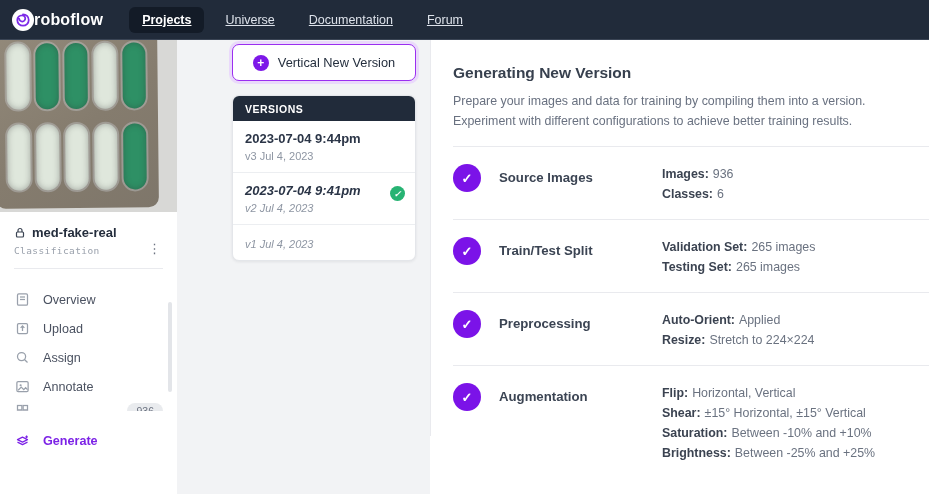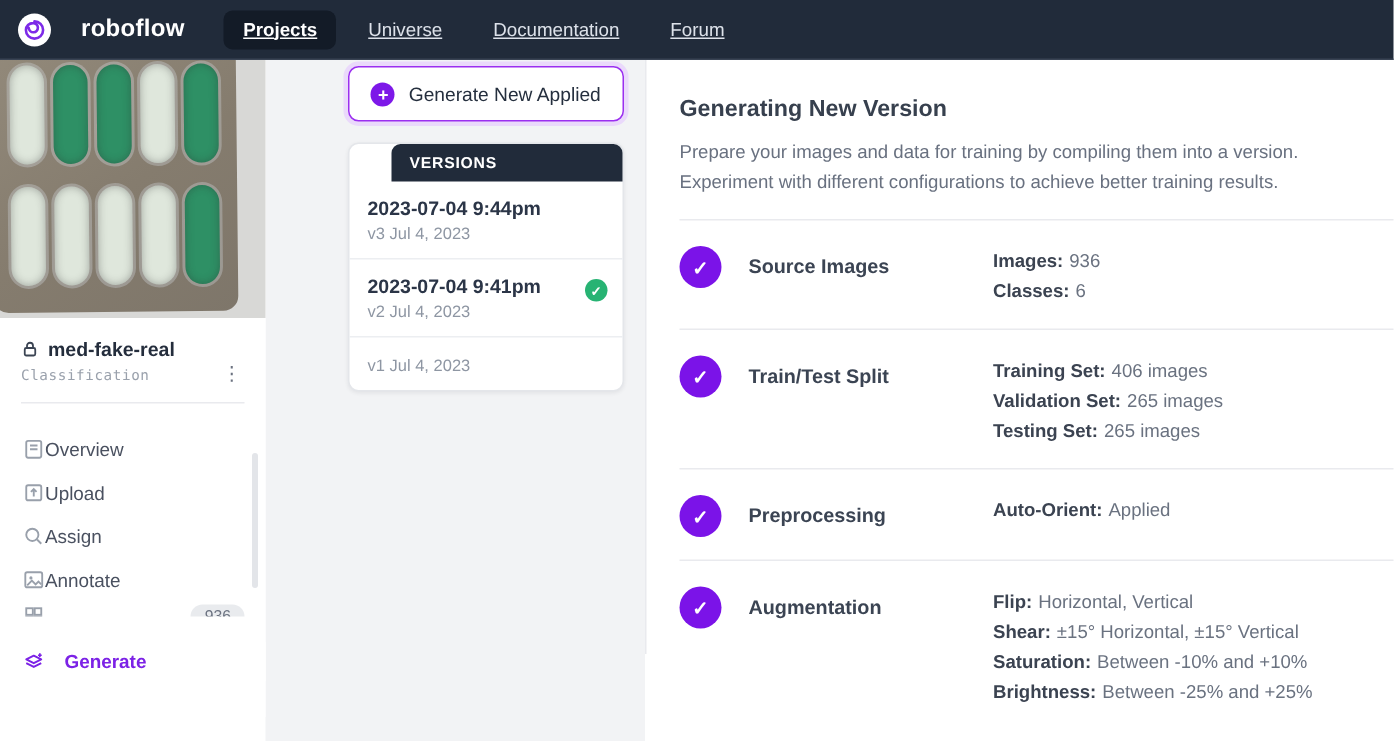--- a/index.html
+++ b/index.html
@@ -6,21 +6,21 @@
   html,body { width:929px; height:494px; }
   body {
     font-family:"Liberation Sans", sans-serif;
     position:relative; overflow:hidden; background:#ffffff;
     width:929px; height:494px;
   }
   
   .navbar { position:absolute; left:0; top:0; width:929px; height:40px;
     background:#212b3a; display:flex; align-items:center; z-index:10;
     border-bottom:1px solid #3a4454; }
-  .brand { display:flex; align-items:center; gap:20px; margin-left:12px; cursor:pointer; }
+  .brand { display:flex; align-items:center; gap:0; margin-left:12px; cursor:pointer; }
   .logo { width:22px; height:22px; border-radius:50%; background:#ffffff;
     display:flex; align-items:center; justify-content:center; }
   .brand-name { color:#ffffff; font-size:16px; font-weight:700; letter-spacing:.2px; }
   .nav-items { display:flex; align-items:center; margin-left:26px; gap:8px; }
   .nav-item { color:#dde2ea; font-size:12.5px; font-weight:500; padding:6px 13px; border-radius:6px; cursor:pointer;text-decoration:underline; }
   .nav-item.active { background:#131b27; color:#ffffff; font-weight:600; }
 
   
   .sidebar { position:absolute; left:0; top:24px; width:177px; height:454px;
     background:#ffffff; z-index:5; }
@@ -32,21 +32,21 @@
   .caprow { display:flex; justify-content:space-between; }
   .capsule { width:23px; height:66px; border-radius:12px;
     box-shadow:0 0 0 2px rgba(210,215,220,.35), 0 0 6px rgba(40,40,40,.35) inset; }
   .proj-meta { padding:13px 14px 0 14px; position:relative; }
   .proj-name { display:flex; align-items:center; gap:6px; font-size:13px; font-weight:700; color:#242d3c; }
   .proj-type { margin-top:5px; font-family:"DejaVu Sans Mono", monospace; font-size:9.5px;
     color:#9aa1ac; letter-spacing:.4px; }
   .kebab { position:absolute; right:16px; top:32px; color:#6b7280; font-size:13px; cursor:pointer; line-height:10px; }
   .side-divider { border-top:1px solid #e9eaee; margin-top:12px; }
   .menu { padding-top:16px; }
-  .menu-item { display:flex; align-items:center; padding:0 0 0 15px; height:29px;
+  .menu-item { display:flex; align-items:center; gap:13px; padding:0 0 0 15px; height:29px;
     font-size:12.6px; color:#4a5160; cursor:pointer; position:relative; }
   .menu-item svg { flex:0 0 auto; }
   .menu-item.clipped { height:10px; overflow:hidden; align-items:flex-start; padding-top:2px;flex-direction:column; }
   .badge { position:absolute; right:14px; top:2px; background:#e9ebee; color:#6b7280;
     font-size:10.5px; padding:2px 9px; border-radius:9px; }
   .generate-row { position:absolute; left:0; bottom:24px; width:177px; height:26px; background:#ffffff;
     display:flex; align-items:center; gap:13px; padding-left:15px; font-size:12.6px;
     color:#7c22e6; font-weight:600; cursor:pointer; z-index:6; }
   .upgrade-bar { position:absolute; left:0; bottom:0; width:177px; height:24px; background:#f7f2fd;
     display:flex; align-items:center; justify-content:center; gap:5px;
@@ -58,23 +58,23 @@
   .middle { position:absolute; left:177px; top:40px; width:253px; height:454px; background:#f2f3f5; }
   .gen-btn { position:absolute; left:55px; top:4px; width:184px; height:37px; background:#ffffff;
     border:1.5px solid #9b2ff0; border-radius:7px; box-shadow:0 0 0 3px #ead9fb;
     display:flex; align-items:center; justify-content:center; gap:9px; cursor:pointer; }
   .plus-circle { width:16px; height:16px; border-radius:50%; background:#7d18e8; color:#ffffff;
     font-size:12px; font-weight:700; display:flex; align-items:center; justify-content:center; line-height:1; }
   .gen-btn-label { font-size:12.8px; font-weight:500; color:#252f3e; }
   .versions-card { position:absolute; left:55px; top:55px; width:184px; background:#ffffff;
     border:1px solid #e4e6ea; border-radius:7px; box-shadow:0 1px 3px rgba(20,25,40,.08); }
   .versions-header { height:25px; background:#212b3a; border-radius:6px 6px 0 0; color:#ffffff;
-    font-size:10.5px; font-weight:700; letter-spacing:.5px; display:flex; align-items:center; padding-left:12px;margin-left:28px; }
+    font-size:10.5px; font-weight:700; letter-spacing:.5px; display:flex; align-items:center; padding-left:12px; }
   .version-row { padding:10px 12px 9px 12px; position:relative; cursor:pointer; }
-  .version-row + .version-row { border-top:1px solid #eceef1; }
+  .version-row + .version-row { border-top:1px solid #eceef1;font-style:italic; }
   .version-title { font-size:13px; font-weight:700; color:#2b3547; line-height:16px; }
   .version-sub { font-size:11px; color:#8e96a3; margin-top:3px; line-height:13px; }
   .green-check { position:absolute; right:10px; top:13px; width:15px; height:15px; border-radius:50%;
     background:#27b373; color:#ffffff; font-size:9px; font-weight:700;
     display:flex; align-items:center; justify-content:center; }
 
   
   .main { position:absolute; left:430px; top:40px; width:499px; height:396px; background:#ffffff;
     border-left:1px solid #e9eaee; }
   .main-inner { padding:24px 0 0 22px; }
@@ -194,21 +194,21 @@
     <span>Generate</span>
   </div>
 
 
   <div class="side-scrollbar"></div>
 </div>
 
 <div class="middle">
   <div class="gen-btn">
     <span class="plus-circle">+</span>
-    <span class="gen-btn-label">Generate New Applied</span>
+    <span class="gen-btn-label">Vertical New Version</span>
   </div>
 
   <div class="versions-card">
     <div class="versions-header">VERSIONS</div>
 
     <div class="version-row">
       <div class="version-title">2023-07-04 9:44pm</div>
       <div class="version-sub">v3 Jul 4, 2023</div>
     </div>
 
@@ -240,31 +240,31 @@
         <div>
           <div class="detail"><span class="k">Images:</span><span class="v">936</span></div>
           <div class="detail"><span class="k">Classes:</span><span class="v">6</span></div>
         </div>
       </div>
 
       <div class="section">
         <div class="check-circle">✓</div>
         <div class="step-label">Train/Test Split</div>
         <div>
-          <div class="detail"><span class="k">Training Set:</span><span class="v">406 images</span></div>
           <div class="detail"><span class="k">Validation Set:</span><span class="v">265 images</span></div>
           <div class="detail"><span class="k">Testing Set:</span><span class="v">265 images</span></div>
         </div>
       </div>
 
       <div class="section">
         <div class="check-circle">✓</div>
         <div class="step-label">Preprocessing</div>
         <div>
           <div class="detail"><span class="k">Auto-Orient:</span><span class="v">Applied</span></div>
+          <div class="detail"><span class="k">Resize:</span><span class="v">Stretch to 224×224</span></div>
         </div>
       </div>
 
       <div class="section">
         <div class="check-circle">✓</div>
         <div class="step-label">Augmentation</div>
         <div>
           <div class="detail"><span class="k">Flip:</span><span class="v">Horizontal, Vertical</span></div>
           <div class="detail"><span class="k">Shear:</span><span class="v">±15° Horizontal, ±15° Vertical</span></div>
           <div class="detail"><span class="k">Saturation:</span><span class="v">Between -10% and +10%</span></div>

